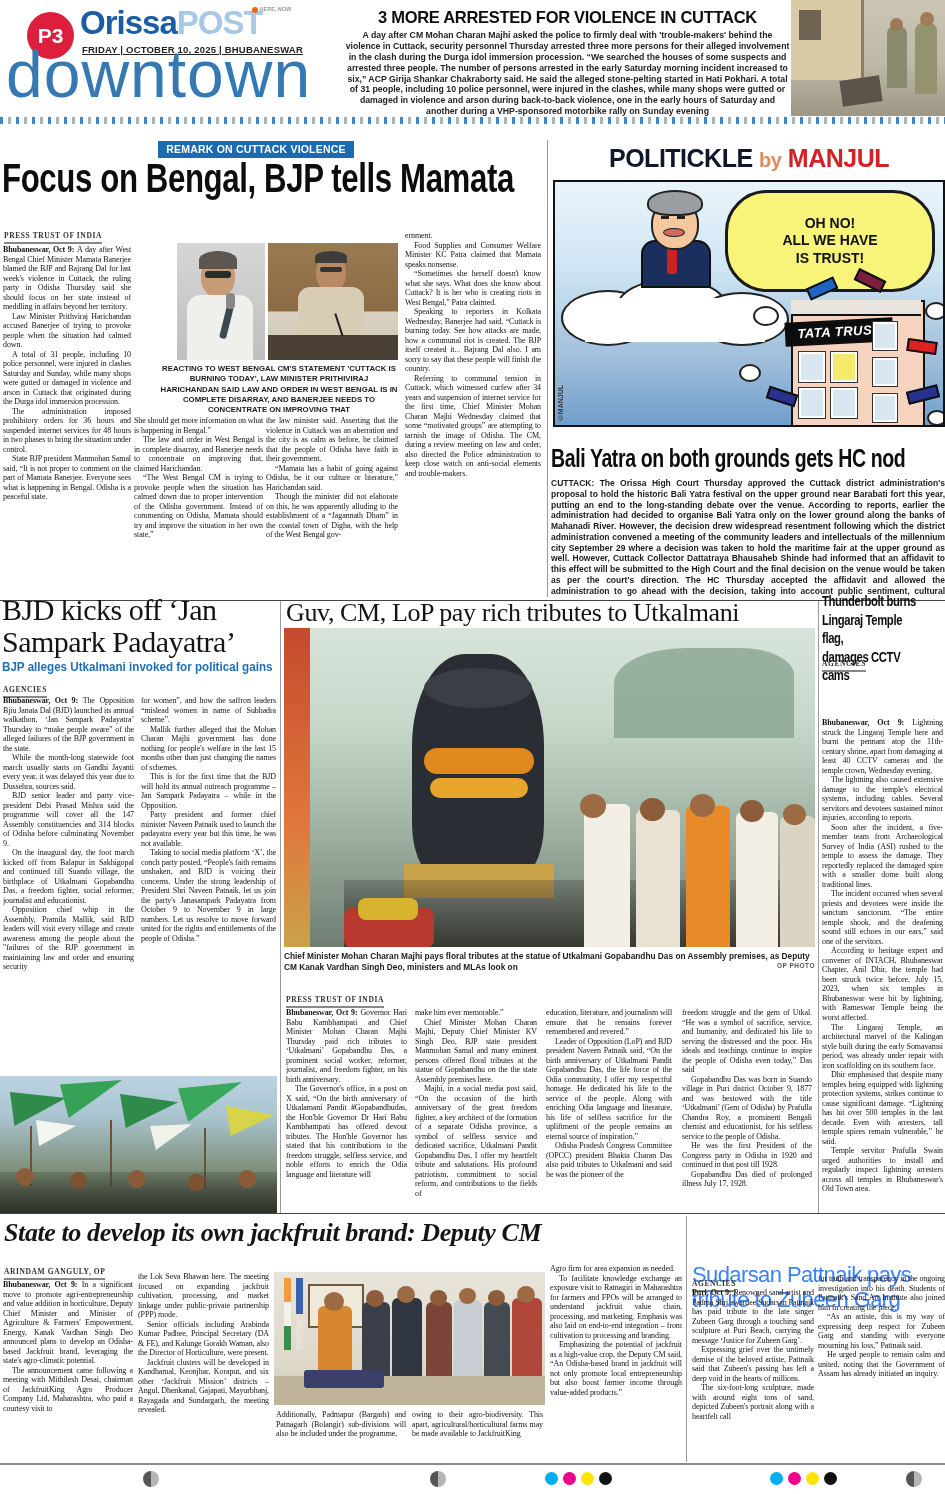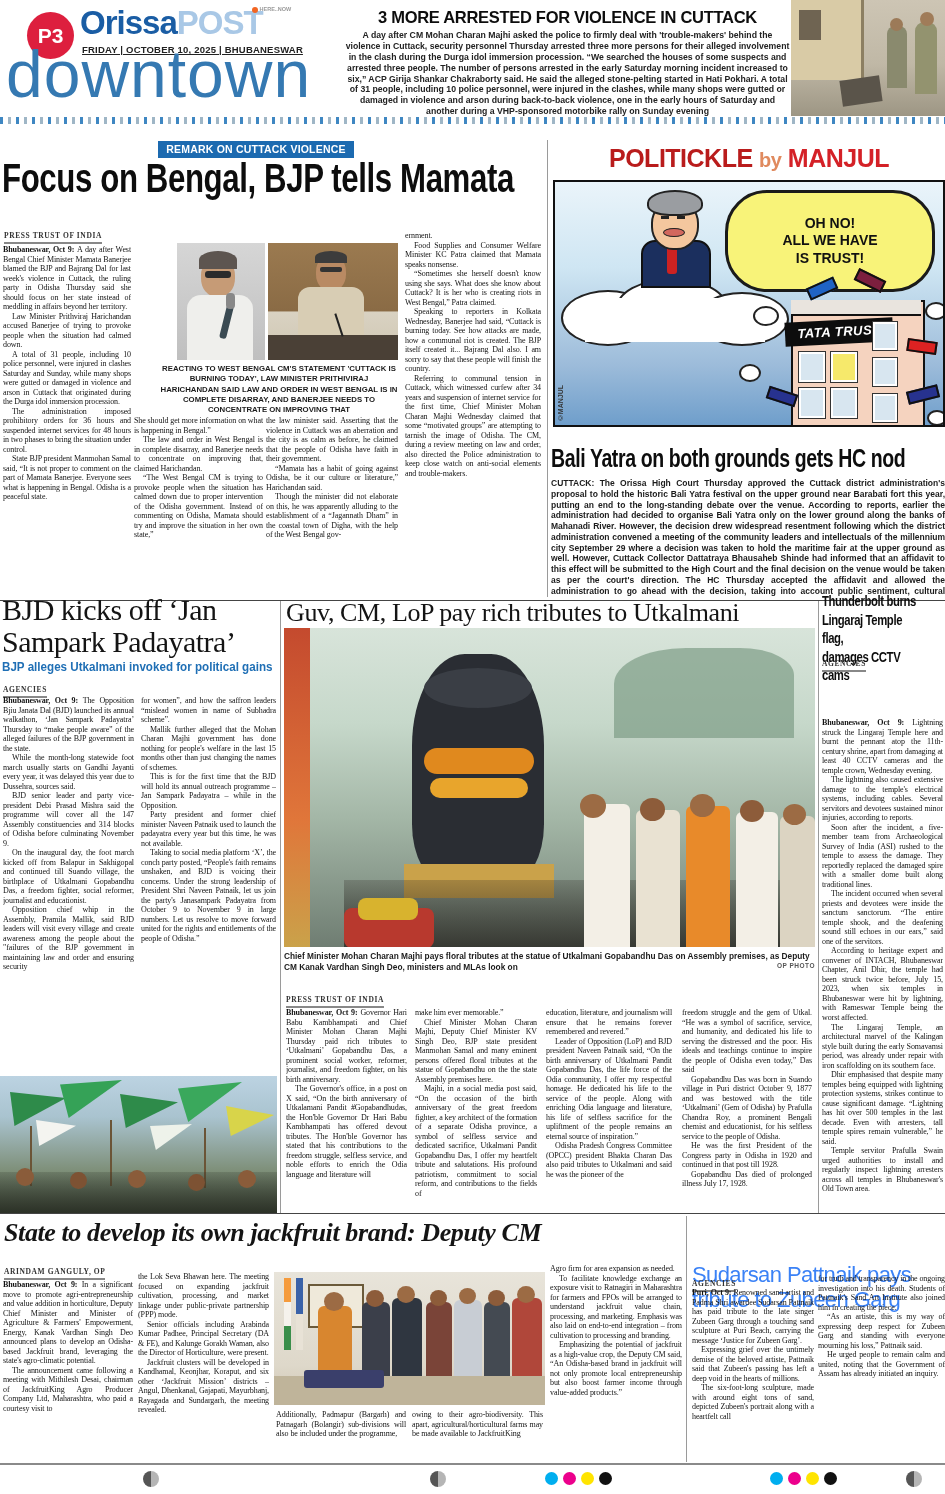--- a/index.html
+++ b/index.html
@@ -101,29 +101,29 @@
       <p>“The West Bengal CM is trying to provoke people when the situation has calmed down due to proper intervention of the Odisha government. Instead of commenting on Odisha, Mamata should try and improve the situation in her own state,”</p>
     </div>
   <div class="col" style="left:266px;top:416px;width:132px;height:181px;">
       <p>the law minister said. Asserting that the violence in Cuttack was an aberration and the city is as calm as before, he claimed that the people of Odisha have faith in their government.</p>
       <p>“Mamata has a habit of going against Odisha, be it our culture or literature,” Harichandan said.</p>
       <p>Though the minister did not elaborate on this, he was apparently alluding to the establishment of a “Jagannath Dham” in the coastal town of Digha, with the help of the West Bengal gov-</p>
     </div>
   <div class="col" style="left:405px;top:231px;width:136px;height:366px;">
       <p>ernment.</p>
       <p>Food Supplies and Consumer Welfare Minister KC Patra claimed that Mamata speaks nonsense.</p>
-      <p>“Sometimes she herself doesn't know using she says. What does she know about Cuttack? It is her who is creating riots in West Bengal,” Patra claimed.</p>
+      <p>“Sometimes she herself doesn't know what she says. What does she know about Cuttack? It is her who is creating riots in West Bengal,” Patra claimed.</p>
       <p>Speaking to reporters in Kolkata Wednesday, Banerjee had said, “Cuttack is burning today. See how attacks are made, how a communal riot is created. The BJP itself created it... Bajrang Dal also. I am sorry to say that these people will finish the country.</p>
       <p>Referring to communal tension in Cuttack, which witnessed curfew after 34 years and suspension of internet service for the first time, Chief Minister Mohan Charan Majhi Wednesday claimed that some “motivated groups” are attempting to tarnish the image of Odisha. The CM, during a review meeting on law and order, also directed the Police administration to keep close watch on anti-social elements and trouble-makers.</p>
     </div>
 
   <div class="vr" style="left:547px;top:140px;height:457px;"></div>
 
   <div class="abs" style="left:553px;top:146px;width:392px;text-align:center;font:700 25px/1 'Liberation Sans',sans-serif;letter-spacing:-.5px;">
-    <span style="color:#b91c1c;">POLITICKLE</span>
+    <span style="color:#0f172a;">POLITICKLE</span>
     <span style="color:#e08a5e;font-size:20px;">by</span>
     <span style="color:#d42127;">MANJUL</span>
   </div>
 
   <div class="abs" style="left:553px;top:180px;width:392px;height:247px;border:2px solid #111;box-sizing:border-box;
               background:linear-gradient(180deg,#eaf4fa 0%,#cfe6f3 35%,#9dbcda 75%,#6f9ecb 100%);overflow:hidden;">
 
     <div>
       <div class="abs" style="left:6px;top:108px;width:90px;height:52px;border-radius:50%;background:#fff;border:2px solid #222;"></div>
       <div class="abs" style="left:60px;top:96px;width:110px;height:60px;border-radius:50%;background:#fff;border:2px solid #222;"></div>

